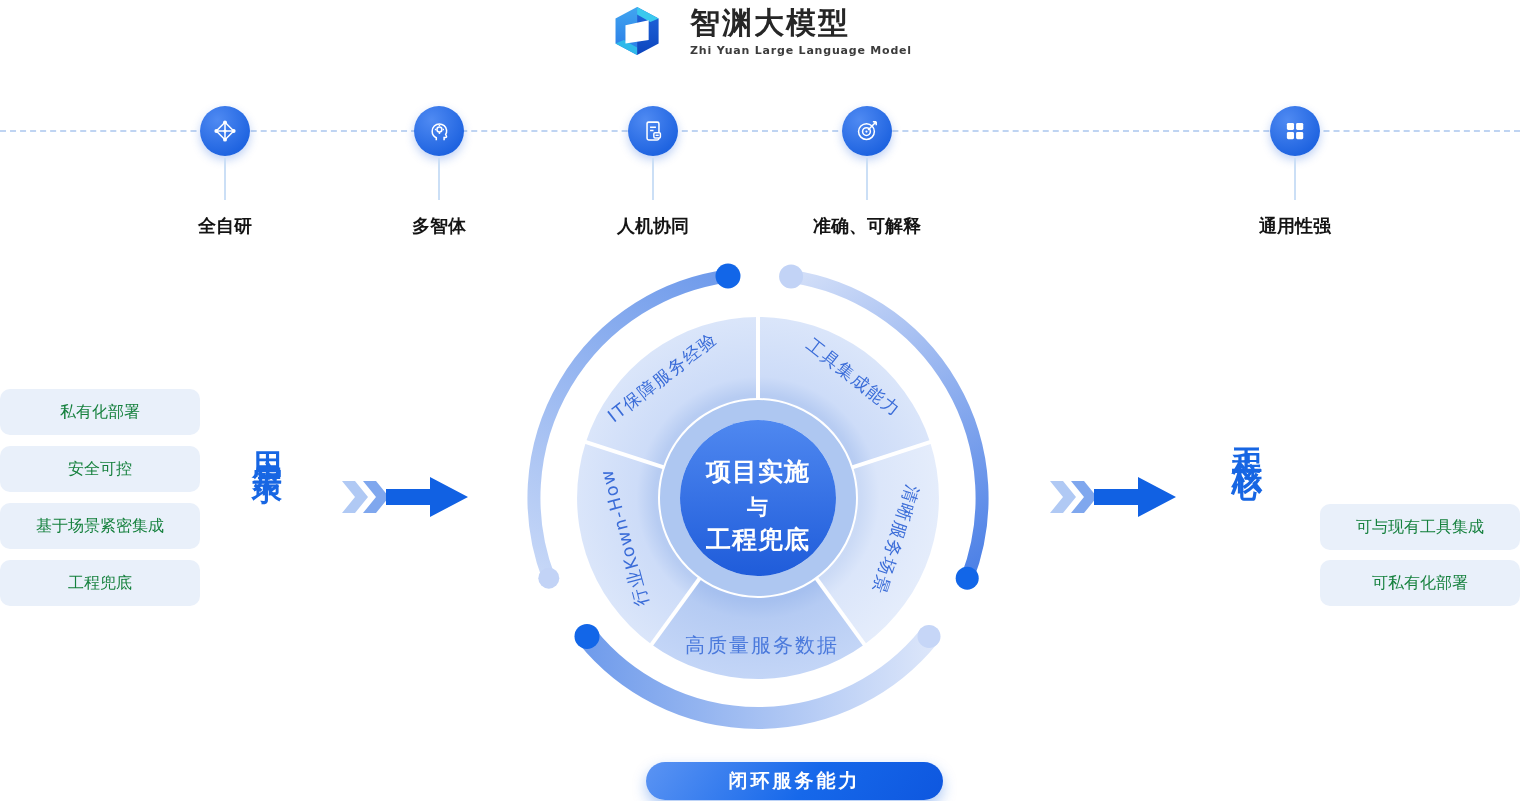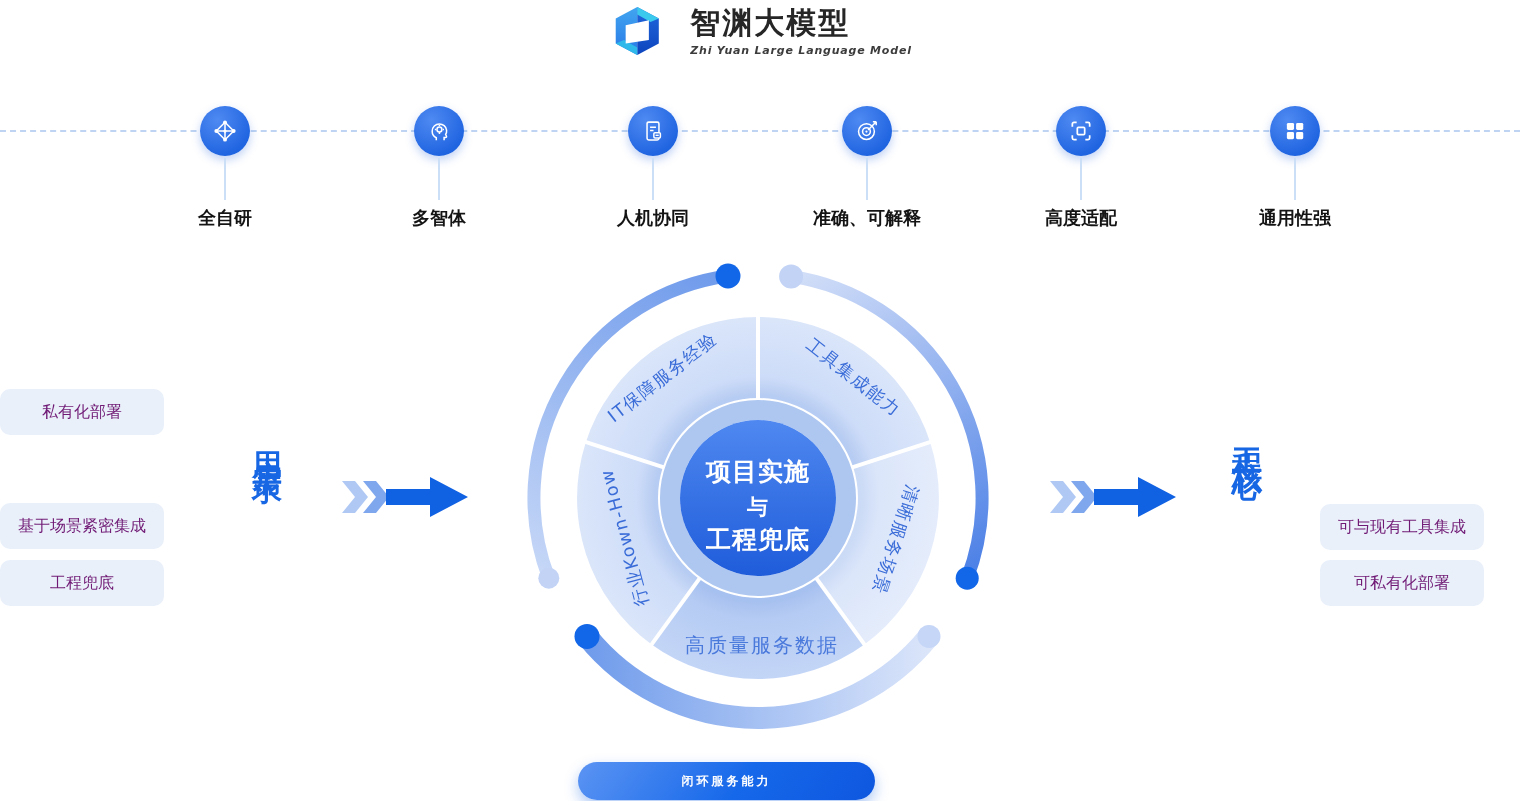--- a/index.html
+++ b/index.html
@@ -6,56 +6,56 @@
   html,body { background:#fff; }
   .page {
     position:relative; width:1520px; height:801px; background:#fff; overflow:hidden;
     font-family:"DejaVu Sans","Liberation Sans",sans-serif; color:#222;
   }
   
   .brand { position:absolute; top:5px; left:50%; transform:translateX(-50%);
     display:flex; align-items:center; gap:24px; }
   .brand-text { display:flex; flex-direction:column; }
   .brand-title { font-size:30px; font-weight:800; color:#262626; letter-spacing:2px; line-height:34px; }
-  .brand-sub { font-size:11px; color:#3c3c3c; letter-spacing:0.8px; margin-top:4px; font-weight:600;font-style:italic; }
+  .brand-sub { font-size:11px; color:#3c3c3c; letter-spacing:0.8px; margin-top:4px; font-weight:600; }
   
   .dash-line { position:absolute; top:130px; left:0; width:1520px; height:0;
     border-top:2px dashed #BFD4F2; }
   .feature { position:absolute; top:106px; width:220px; transform:translateX(-50%);
     display:flex; flex-direction:column; align-items:center; }
   .f-circle { width:50px; height:50px; border-radius:50%;
     background:radial-gradient(circle at 35% 28%, #4F8AF2, #1E63E0 75%);
     box-shadow:0 4px 10px rgba(30,95,220,.28);
     display:flex; align-items:center; justify-content:center; }
   .f-circle svg { width:26px; height:26px; }
   .f-line { width:2px; height:42px; background:#CBDFF6; margin-top:2px; }
-  .f-label { margin-top:6px; font-size:18px; font-weight:700; color:#141414; white-space:nowrap; }
-  
-  .lbox,.rbox { position:absolute; width:164px; height:46px; background:#E9F0FA;
+  .f-label { margin-top:14px; font-size:18px; font-weight:700; color:#141414; white-space:nowrap; }
+  
+  .lbox,.rbox { position:absolute; width:200px; height:46px; background:#E9F0FA;
     border-radius:10px; display:flex; align-items:center; justify-content:center;
-    font-size:16px; color:#701a75; white-space:nowrap; }
+    font-size:16px; color:#15803d; white-space:nowrap; }
   .lbox { left:0; }
   .rbox { left:1320px; }
   .v-heading { position:absolute; writing-mode:vertical-rl; text-orientation:upright;
     font-size:30px; font-weight:800; color:#1766E3; letter-spacing:7px; line-height:34px; }
   .arrow-svg { position:absolute; width:130px; height:56px; }
   
   .wheel { position:absolute; left:518px; top:258px; width:480px; height:480px; }
   .seg-t { fill:#3A6CD8; font-size:17.5px; letter-spacing:1.5px; font-weight:500;
     text-anchor:middle; font-family:"DejaVu Sans","Liberation Sans",sans-serif; }
   .seg-t-bottom { fill:#4A79DC; font-size:20px; letter-spacing:2px; font-weight:500;
     text-anchor:middle; font-family:"DejaVu Sans","Liberation Sans",sans-serif; }
   .center-t { fill:#ffffff; font-weight:700; text-anchor:middle;
     font-family:"DejaVu Sans","Liberation Sans",sans-serif; letter-spacing:1px; }
   
-  .pill { position:absolute; left:578px; top:762px; width:297px; height:38px;
+  .pill { position:absolute; left:646px; top:762px; width:297px; height:38px;
     border-radius:20px; border:none; cursor:pointer;
     background:linear-gradient(125deg,#5B94F3 0%,#1668EA 55%,#0E57DF 100%);
     box-shadow:0 6px 14px rgba(17,97,227,.35);
-    color:#fff; font-size:12px; font-weight:700; letter-spacing:3px;
+    color:#fff; font-size:19px; font-weight:700; letter-spacing:3px;
     display:flex; align-items:center; justify-content:center;
     font-family:"DejaVu Sans","Liberation Sans",sans-serif; }
 </style>
 </head>
 <body>
 
 <div class="page">
 
   <div class="brand">
     <svg width="58" height="52" viewBox="0 0 70 62">
@@ -130,48 +130,36 @@
         <circle cx="11.5" cy="12.5" r="7.3"></circle>
         <circle cx="11.5" cy="12.5" r="3.6"></circle>
         <circle cx="11.5" cy="12.5" r="1" fill="#fff" stroke="none"></circle>
         <path d="M13 11 L20.5 3.5 M20.5 3.5h-3.1 M20.5 3.5v3.1"></path>
       </svg>
     </div>
     <div class="f-line"></div>
     <div class="f-label">准确、可解释</div>
   </div>
 
-  <div class="feature" style="left:1081px">
-    <div class="f-circle">
-      <svg viewBox="0 0 24 24" fill="none" stroke="#fff" stroke-width="1.6">
-        <path d="M4 8V5.5A1.5 1.5 0 0 1 5.5 4H8"></path>
-        <path d="M16 4h2.5A1.5 1.5 0 0 1 20 5.5V8"></path>
-        <path d="M20 16v2.5a1.5 1.5 0 0 1-1.5 1.5H16"></path>
-        <path d="M8 20H5.5A1.5 1.5 0 0 1 4 18.5V16"></path>
-        <rect x="8.6" y="8.6" width="6.8" height="6.8" rx="1"></rect>
-      </svg>
-    </div>
-    <div class="f-line"></div>
-    <div class="f-label">高度适配</div>
-  </div>
 
   <div class="feature" style="left:1295px">
     <div class="f-circle">
       <svg viewBox="0 0 24 24">
         <rect x="4.5" y="4.5" width="6.6" height="6.6" rx="1.3" fill="#fff"></rect>
         <rect x="13" y="4.5" width="6.6" height="6.6" rx="1.3" fill="#fff"></rect>
         <rect x="4.5" y="13" width="6.6" height="6.6" rx="1.3" fill="#fff"></rect>
         <rect x="13" y="13" width="6.6" height="6.6" rx="1.3" fill="#fff"></rect>
       </svg>
     </div>
     <div class="f-line"></div>
     <div class="f-label">通用性强</div>
   </div>
 
   <div class="lbox" style="top:389px">私有化部署</div>
+  <div class="lbox" style="top:446px">安全可控</div>
   <div class="lbox" style="top:503px">基于场景紧密集成</div>
   <div class="lbox" style="top:560px">工程兜底</div>
   <div class="v-heading" style="left:250px; top:428px">用户需求</div>
 
   <svg class="arrow-svg" style="left:340px; top:469px" viewBox="0 0 130 56">
     <path d="M2 12 L15 12 L28 28 L15 44 L2 44 L15 28 Z" fill="#B0C9F4"></path>
     <path d="M23 12 L36 12 L49 28 L36 44 L23 44 L36 28 Z" fill="#7FA7EE"></path>
     <path d="M46 20 L90 20 L90 8 L128 28 L90 48 L90 36 L46 36 Z" fill="#1161E3"></path>
   </svg>
 

